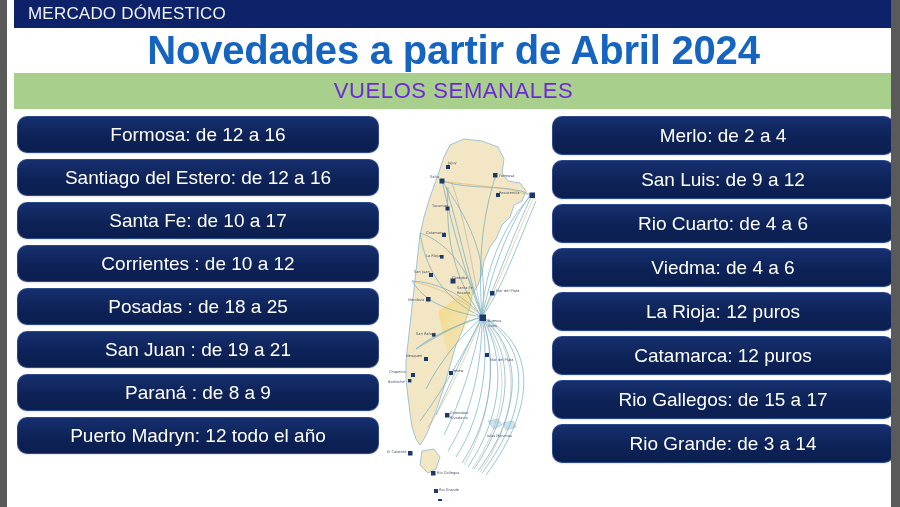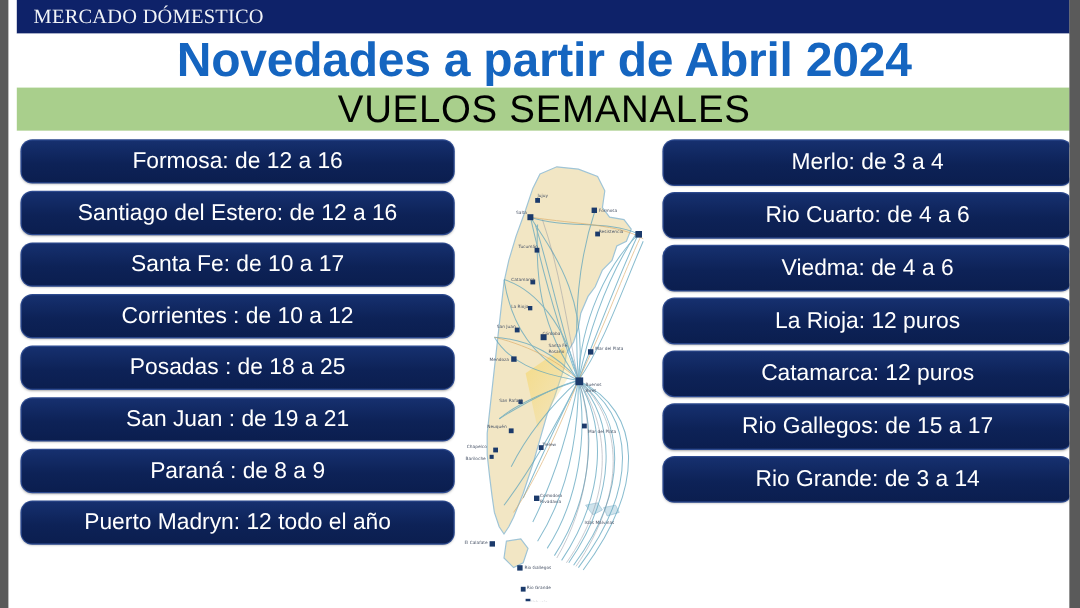--- a/index.html
+++ b/index.html
@@ -36,21 +36,21 @@
     height: 28px;
     background: #0e2269;
     display: flex;
     align-items: center;
   }
   #topbar .label {
     color: #f2f4f8;
     font-size: 17px;
     letter-spacing: .2px;
     padding-left: 14px;
-    font-family: Liberation Serif, serif;
+    font-family: Liberation Sans, sans-serif;
     white-space: nowrap;
   }
 
   
   #titleband {
     position: absolute;
     left: 7px;
     top: 28px;
     width: 879px;
     height: 45px;
@@ -74,22 +74,22 @@
     left: 7px;
     top: 73px;
     width: 879px;
     height: 36px;
     background: #a9cf8c;
     display: flex;
     align-items: center;
     justify-content: center;
   }
   #greenband .subtitle {
-    color: #000000;
-    font-size: 32px;
+    color: #6d28d9;
+    font-size: 22px;
     letter-spacing: .6px;
     white-space: nowrap;
     font-family: "Liberation Sans", sans-serif;
   }
 
   
   #content {
     position: absolute;
     left: 7px;
     top: 109px;
@@ -320,21 +320,24 @@
           <text x="51" y="353">Rio Gallegos</text>
           <text x="53" y="370">Rio Grande</text>
           <text x="56" y="382">Ushuaia</text>
           <text x="101" y="316">Islas Malvinas</text>
         </g>
       </svg>
     </div>
 
     <div class="col" id="col-right">
         <div class="pill">
-          <span>Merlo:  de 3 a 4</span>
+          <span>Merlo:  de 2 a 4</span>
+        </div>
+        <div class="pill">
+          <span>San Luis:  de 9 a 12</span>
         </div>
         <div class="pill">
           <span>Rio Cuarto:  de 4 a 6</span>
         </div>
         <div class="pill">
           <span>Viedma: de 4 a 6</span>
         </div>
         <div class="pill">
           <span>La Rioja: 12 puros</span>
         </div>

